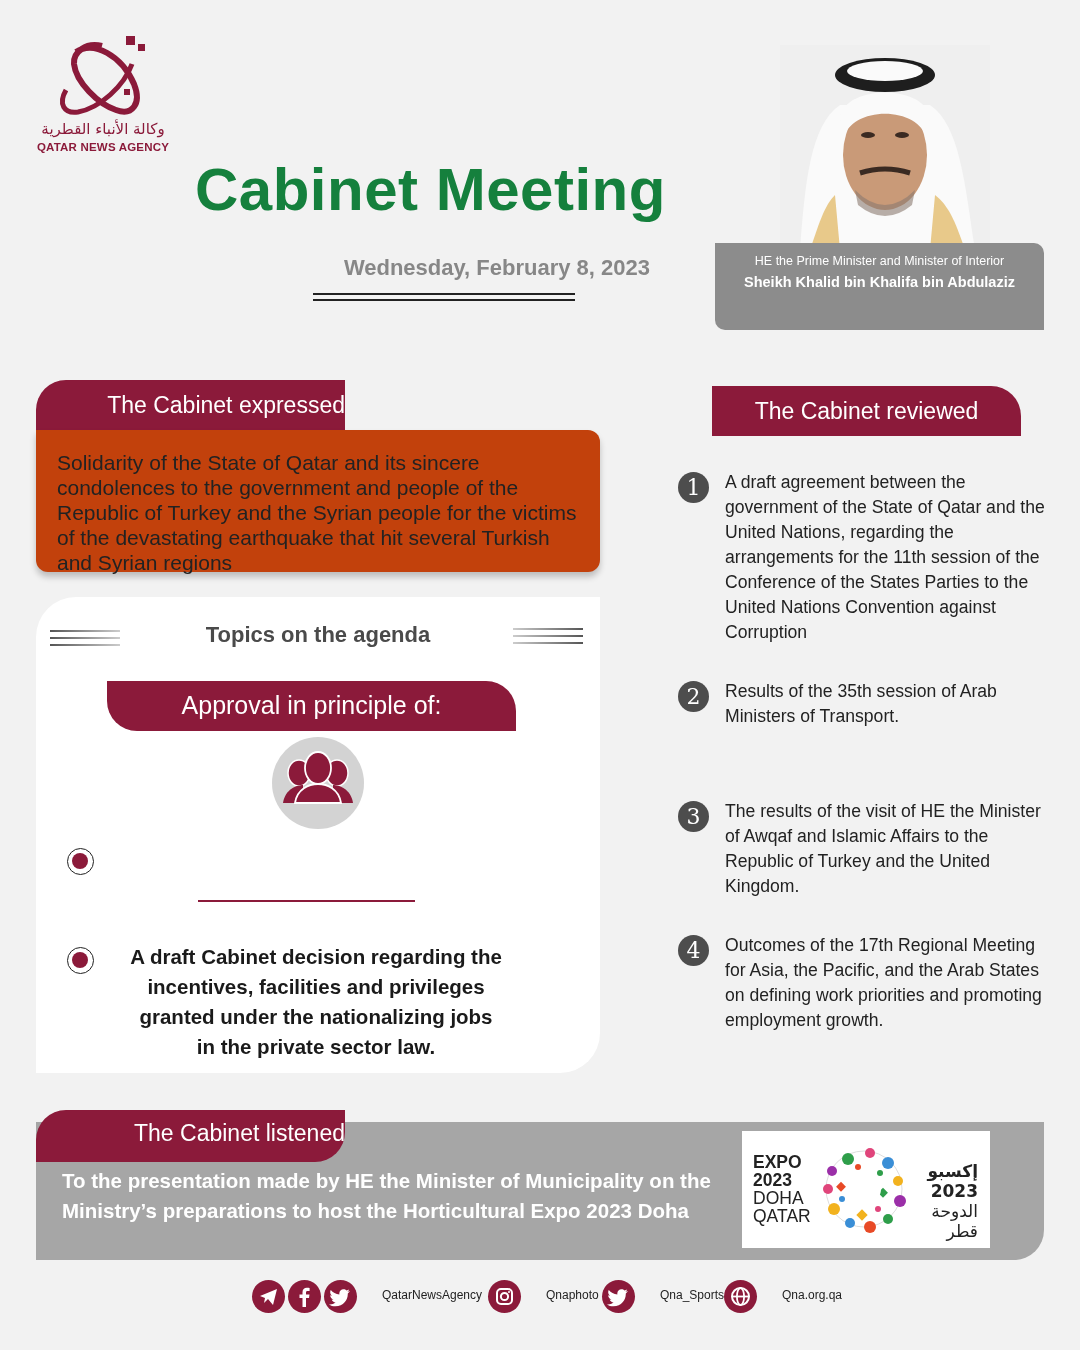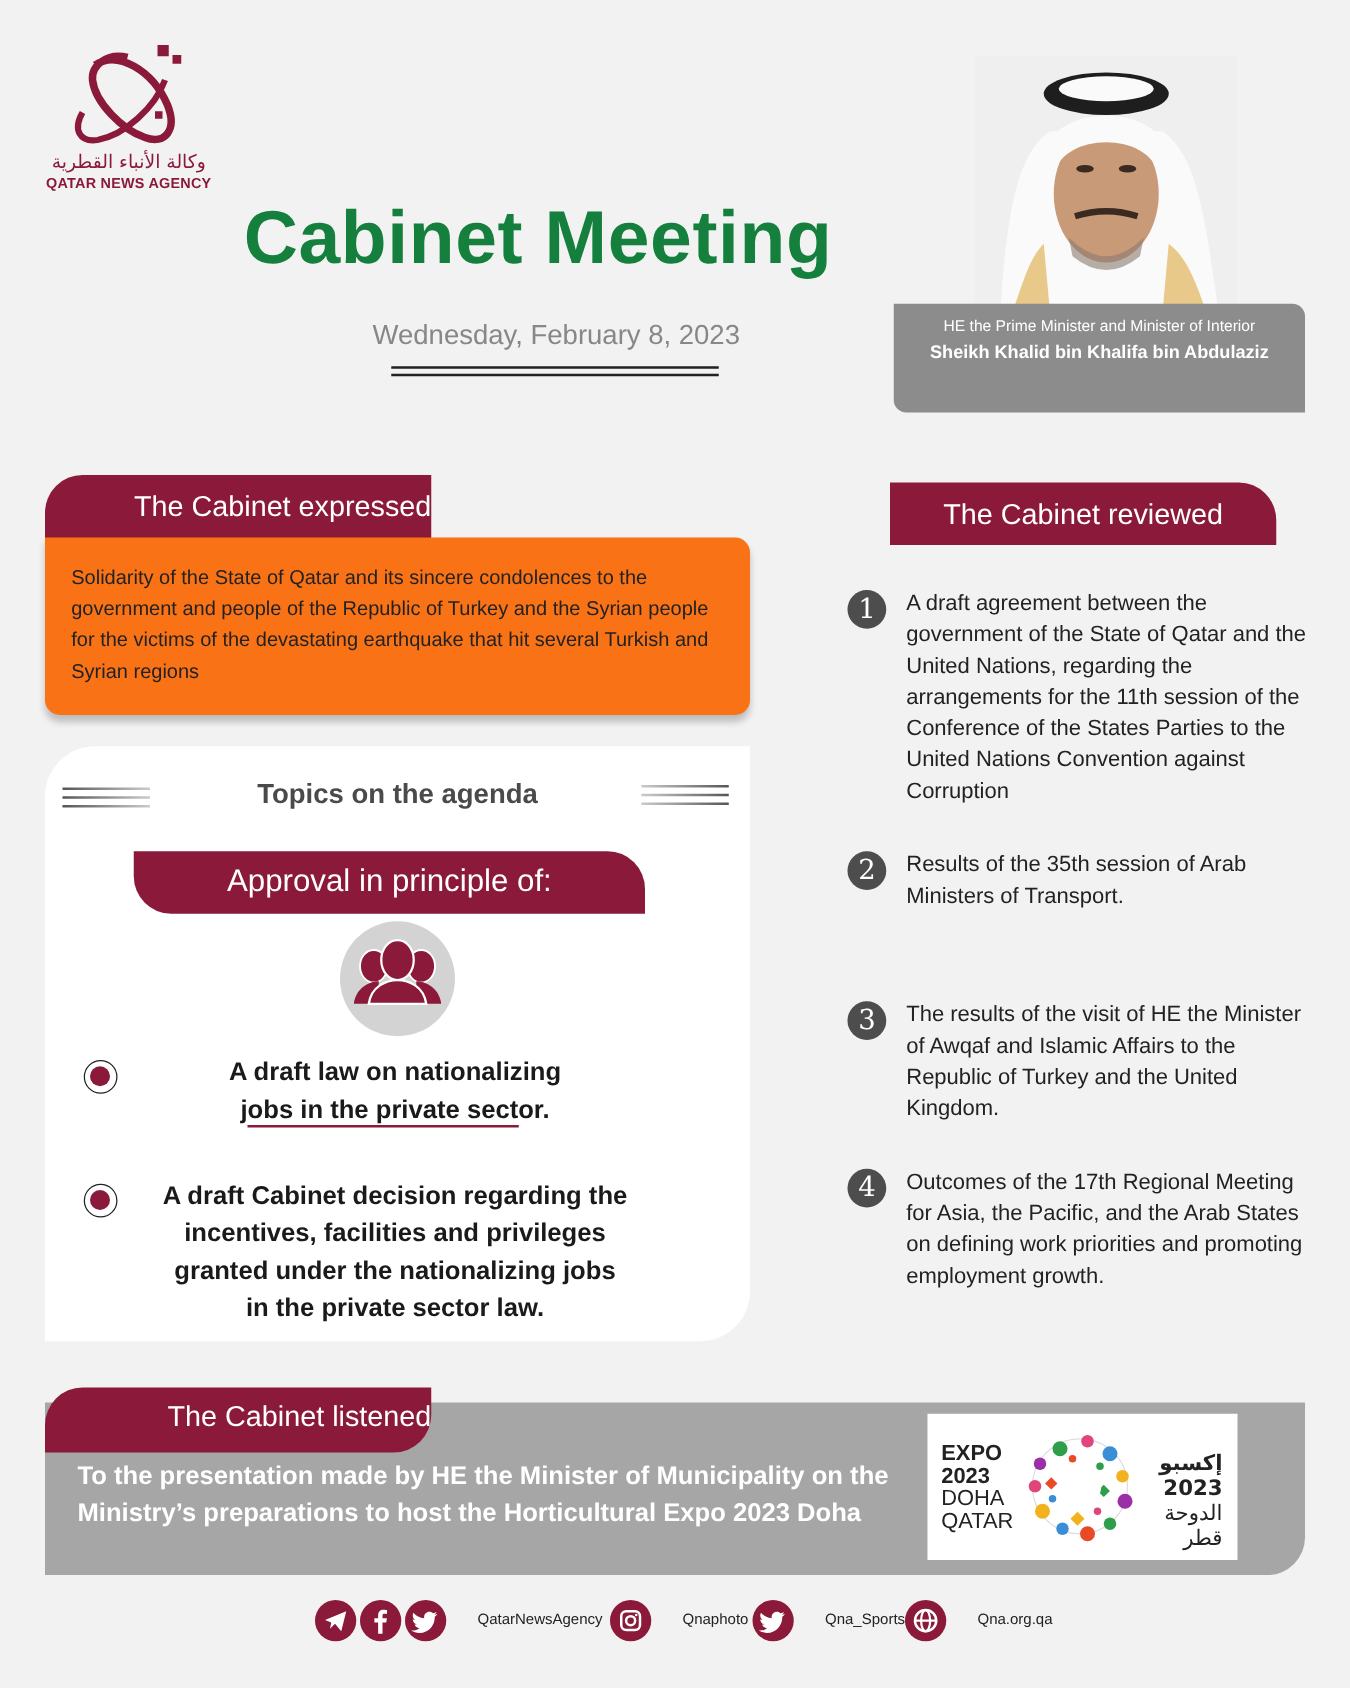--- a/index.html
+++ b/index.html
@@ -17,38 +17,38 @@
   .logo { left: 36px; top: 34px; width: 134px; height: 125px; }
   .logo svg { position: absolute; left: 18px; top: 0; }
   .logo-ar { position: absolute; left: 0; top: 86px; width: 134px; text-align: center;
     color: #8b1a3a; font-family: "DejaVu Sans", sans-serif; font-weight: normal; font-size: 15px; direction: rtl; }
   .logo-en { position: absolute; left: 0; top: 107px; width: 134px; text-align: center;
     color: #8b1a3a; font-family: "Liberation Sans", sans-serif; font-weight: bold; font-size: 11.5px; letter-spacing: 0.2px; }
 
   
   .title { left: 195px; top: 155px; width: 500px; font-family: "Liberation Sans", sans-serif;
     font-weight: bold; font-size: 60px; color: #15803d; letter-spacing: 0.5px; }
-  .date { left: 240px; top: 255px; width: 410px; text-align: center; font-family: "Liberation Sans", sans-serif;
-    font-weight: normal; font-size: 22px; color: #878787; }
+  .date { left: 240px; top: 255px; width: 410px; text-align: right; font-family: "Liberation Sans", sans-serif;
+    font-weight: bold; font-size: 22px; color: #878787; }
   .date-rule { left: 313px; width: 262px; height: 2px; background: #222; }
 
   
   .portrait { left: 780px; top: 45px; width: 210px; height: 205px; overflow: hidden; }
   .pm-caption { left: 715px; top: 243px; width: 329px; height: 87px; background: #8c8c8c;
     border-radius: 0 10px 0 10px; color: #fff; text-align: center; padding-top: 11px; }
   .pm-role { font-size: 12.5px; font-family: "Liberation Sans", sans-serif; }
   .pm-name { font-size: 14.5px; font-weight: bold; font-family: "Liberation Sans", sans-serif; line-height: 23px; margin-top: 3px; }
 
   
   .tab { background: #8b1a3a; color: #fff; font-family: "Liberation Sans", sans-serif; font-size: 23px; text-align: right; }
   .tab-expressed { left: 36px; top: 380px; width: 309px; height: 52px; border-radius: 30px 0 0 0;
     padding: 12px 0 0 26px; }
-  .expressed-box { left: 36px; top: 430px; width: 564px; height: 142px; background: #f97316;
+  .expressed-box { left: 36px; top: 430px; width: 564px; height: 142px; background: #c2410c;
     border-radius: 0 12px 12px 12px; box-shadow: 0 5px 6px rgba(0,0,0,0.22); padding: 20px 18px 0 21px;
-    font-family: "Liberation Sans", sans-serif; font-size: 16px; line-height: 25px; color: #222; }
+    font-family: "Liberation Sans", sans-serif; font-size: 21px; line-height: 25px; color: #222; }
 
   .tab-reviewed { left: 712px; top: 386px; width: 309px; height: 50px; border-radius: 0 30px 0 0;
     text-align: center; padding-top: 12px; }
 
   
   .rev-item { left: 678px; width: 380px; }
   .rev-num { position: absolute; left: 0; top: 2px; width: 31px; height: 31px; border-radius: 50%;
     background: #4d4d4d; color: #fff; text-align: center; font-family: "DejaVu Serif", serif;
     font-size: 22px; line-height: 31px; }
   .rev-text { position: absolute; left: 47px; top: 0; width: 330px; font-family: "Liberation Sans", sans-serif;
@@ -167,24 +167,20 @@
       <ellipse cx="16" cy="22" rx="11" ry="13" fill="#8b1a3a" stroke="#fff" stroke-width="1.5"></ellipse>
       <ellipse cx="54" cy="22" rx="11" ry="13" fill="#8b1a3a" stroke="#fff" stroke-width="1.5"></ellipse>
       <path d="M0 52 C2 38, 14 34, 20 34 L20 52 Z" fill="#8b1a3a"></path>
       <path d="M70 52 C68 38, 56 34, 50 34 L50 52 Z" fill="#8b1a3a"></path>
       <ellipse cx="35" cy="17" rx="13" ry="16" fill="#8b1a3a" stroke="#fff" stroke-width="1.8"></ellipse>
       <path d="M12 52 C14 38, 26 33, 35 33 C44 33, 56 38, 58 52 Z" fill="#8b1a3a" stroke="#fff" stroke-width="1.8"></path>
     </svg>
   </div>
 
   <div class="bullet" style="left:31px; top:251px;"></div>
-  <div class="agenda-item" style="left:80px; top:246px; width:400px;">
-    <div>A draft law on nationalizing</div>
-    <div>jobs in the private sector.</div>
-  </div>
 
   <div class="divider"></div>
 
   <div class="bullet" style="left:31px; top:350px;"></div>
   <div class="agenda-item" style="left:60px; top:345px; width:440px;">
     <div>A draft Cabinet decision regarding the</div>
     <div>incentives, facilities and privileges</div>
     <div>granted under the nationalizing jobs</div>
     <div>in the private sector law.</div>
   </div>

